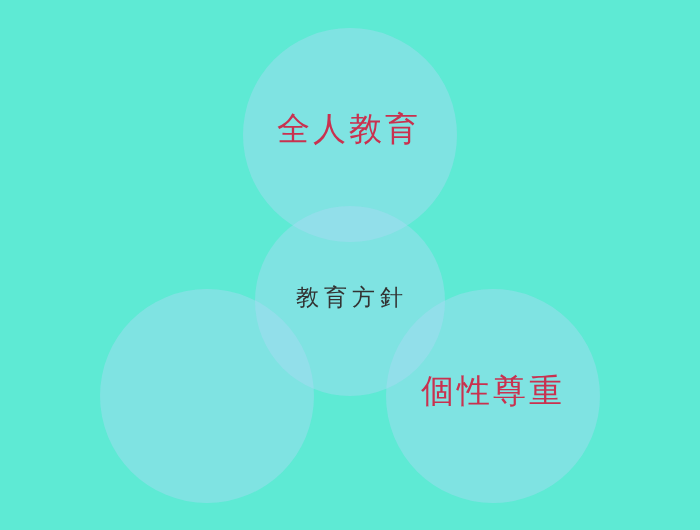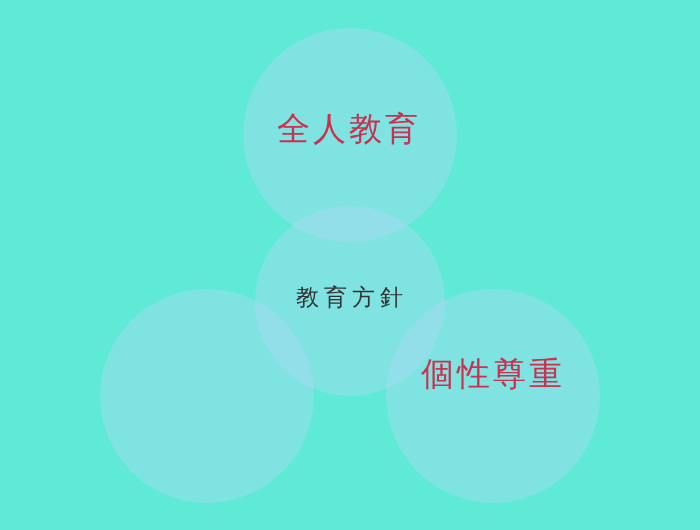--- a/index.html
+++ b/index.html
@@ -41,21 +41,21 @@
     .label-center {
       position: absolute;
       color: #333333;
       font-size: 23px;
       letter-spacing: 5px;
       white-space: nowrap;
       line-height: 1;
     }
     .t-top    { left: 277px; top: 115px; }
     .t-left   { left: 134px; top: 377px; }
-    .t-right  { left: 421px; top: 360px; }
+    .t-right  { left: 421px; top: 377px; }
     .t-center { left: 296px; top: 288px; }
   </style>
 </head>
 <body>
 
 <div class="stage">
   <div class="circle top"></div>
   <div class="circle left"></div>
   <div class="circle right"></div>
   <div class="circle center"></div>

